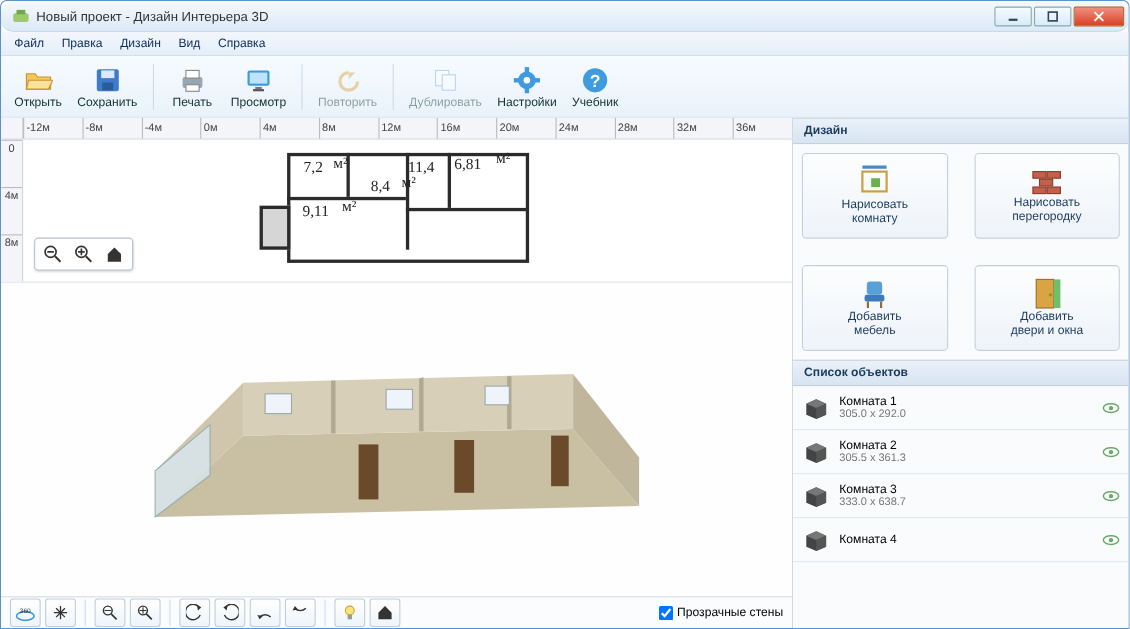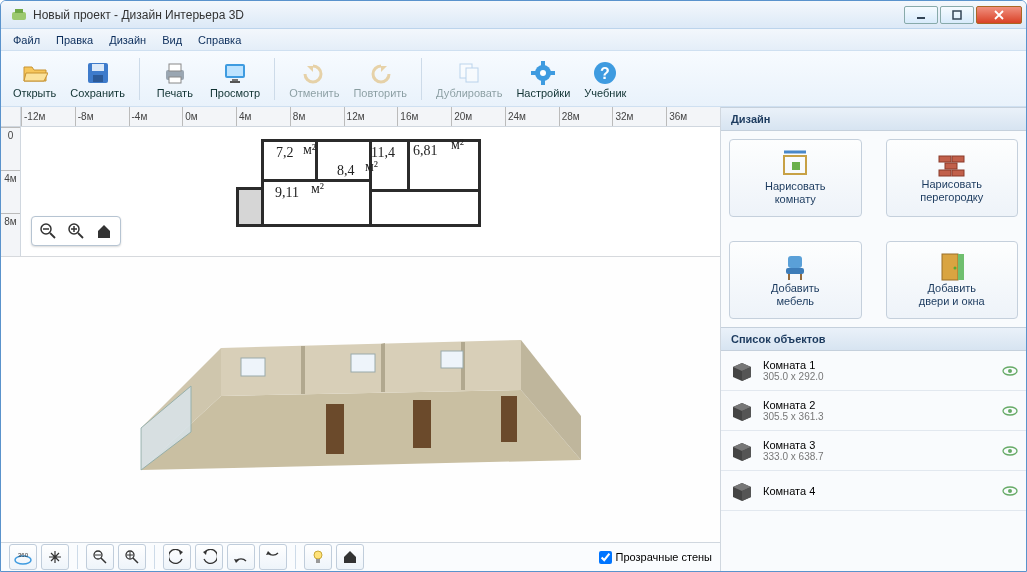--- a/index.html
+++ b/index.html
@@ -1,20 +1,20 @@
 <!DOCTYPE html>
 <html><head>
 <meta charset="utf-8">
 <style>
 * { box-sizing: border-box; margin: 0; padding: 0; }
 body { font-family: Tahoma, Verdana, sans-serif; font-size: 11px; background: #fff; user-select: none; }
 
 .window { width: 1027px; height: 572px; border: 1px solid #5a93cc; border-radius: 6px 6px 0 0; overflow: hidden; display: flex; flex-direction: column; background: #fff; }
 
-.titlebar { height: 28px; background: linear-gradient(#f4f8fc, #dce9f7); display: flex; align-items: center; padding: 0 4px; border-bottom: 1px solid #bcd4ec; }
+.titlebar { height: 28px; background: linear-gradient(#f4f8fc, #dce9f7); display: flex; align-items: center; padding: 0 4px; border-bottom: 1px solid #bcd4ec; border-radius: 11px; }
 .titlebar .app-icon { width: 16px; height: 16px; margin: 0 6px; }
 .titlebar .title { flex: 1; color: #333; font-size: 12px; }
 .titlebar .winbtn { width: 34px; height: 18px; margin-left: 2px; border: 1px solid #8aa; background: linear-gradient(#f5fbff,#d8ebfb); display: flex; align-items: center; justify-content: center; border-radius: 2px; cursor: pointer; }
 .titlebar .winbtn.close { background: linear-gradient(#f0907f,#d94126); border-color: #a62; color:#fff; width:46px; }
 
 .menubar { height: 22px; background: linear-gradient(#f3f7fc,#e4eef8); display: flex; align-items: center; padding: 0 4px; border-bottom: 1px solid #cfe0f1; }
 .menubar .menuitem { padding: 3px 8px; color: #0b2d5b; cursor: pointer; }
 
 .toolbar { height: 56px; background: linear-gradient(#f7fbff,#e9f2fb); display: flex; align-items: center; padding: 0 6px; gap: 2px; border-bottom: 1px solid #cfe0f1; }
 .toolbar .tbtn { display:flex; flex-direction:column; align-items:center; justify-content:center; padding: 2px 6px; min-width:54px; height:52px; border-radius:3px; cursor:pointer; }
@@ -31,21 +31,21 @@
 .ruler-h .tick { flex:1; font-size:10px; color:#444; border-left:1px solid #bbb; padding-left:2px; display:flex; align-items:center; }
 
 .topview { position:relative; height:130px; background:#fff; border-bottom:1px solid #d6d9dd; display:flex; }
 .ruler-v { width:20px; background:#f3f5f8; border-right:1px solid #d0d7df; display:flex; flex-direction:column; }
 .ruler-v .vtick { flex:1; font-size:10px; color:#444; border-top:1px solid #bbb; padding-top:2px; text-align:center; }
 .plan2d { flex:1; position:relative; }
 
 .zoom-ctrl { position:absolute; left:10px; bottom:10px; background:#fff; border:1px solid #b6c4d2; border-radius:4px; display:flex; padding:2px; box-shadow:0 1px 2px rgba(0,0,0,.15); }
 .zoom-ctrl .zbtn { width:28px; height:24px; display:flex; align-items:center; justify-content:center; cursor:pointer; }
 
-.floorplan { position:absolute; left:240px; top:12px; width:220px; height:88px; }
+.floorplan { position:absolute; left:240px; top:12px; width:220px; height:100px; }
 .floorplan .outer { position:absolute; inset:0; border:3px solid #2b2b2b; background:#fff; }
 .floorplan .wall { position:absolute; background:#2b2b2b; }
 .floorplan .roomlabel { position:absolute; font-family:'Times New Roman', serif; font-size:14px; color:#222; }
 
 .view3d { flex:1; background:#fefefe; display:flex; align-items:center; justify-content:center; position:relative; }
 .room3d { width:520px; height:200px; position:relative;  }
 
 .bottombar { height:29px; border-top:1px solid #d0d7df; background:#fafcfe; display:flex; align-items:center; padding:0 8px; gap:4px; }
 .bottombar .bbtn { width:28px; height:26px; display:flex; align-items:center; justify-content:center; border:1px solid #c0cddb; border-radius:3px; background:linear-gradient(#fff,#eef4fa); cursor:pointer; }
 .bottombar .bSep { width:1px; height:24px; background:#cddbe9; margin:0 4px; }
@@ -148,29 +148,20 @@
           <svg width="26" height="24">
             <rect x="3" y="3" width="20" height="14" rx="2" fill="#3e9be0"></rect>
             <rect x="5" y="5" width="16" height="10" fill="#bde3ff"></rect>
             <rect x="10" y="18" width="6" height="2" fill="#777"></rect>
             <rect x="8" y="20" width="10" height="2" fill="#555"></rect>
           </svg>
         </span>
       <span class="tlabel">Просмотр</span>
     </div>
     <div class="tbSep"></div>
-    <div class="tbtn disabled">
-      <span class="ticon">
-          <svg width="26" height="22">
-            <path d="M12 4 A8 8 0 1 1 4 12" fill="none" stroke="#d9a542" stroke-width="3"></path>
-            <path d="M6 4 L12 4 L12 10 Z" fill="#d9a542"></path>
-          </svg>
-        </span>
-      <span class="tlabel">Отменить</span>
-    </div>
     <div class="tbtn disabled">
       <span class="ticon">
           <svg width="26" height="22">
             <path d="M14 4 A8 8 0 1 0 22 12" fill="none" stroke="#d9a542" stroke-width="3"></path>
             <path d="M20 4 L14 4 L14 10 Z" fill="#d9a542"></path>
           </svg>
         </span>
       <span class="tlabel">Повторить</span>
     </div>
     <div class="tbSep"></div>

